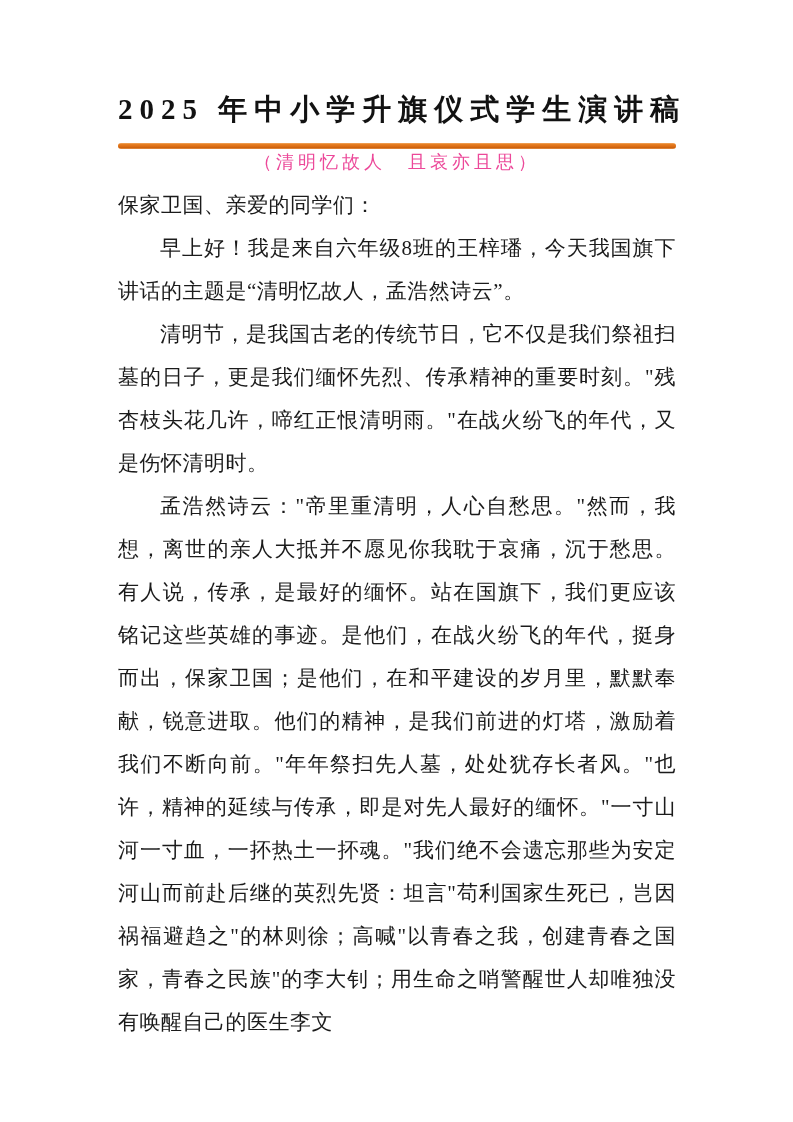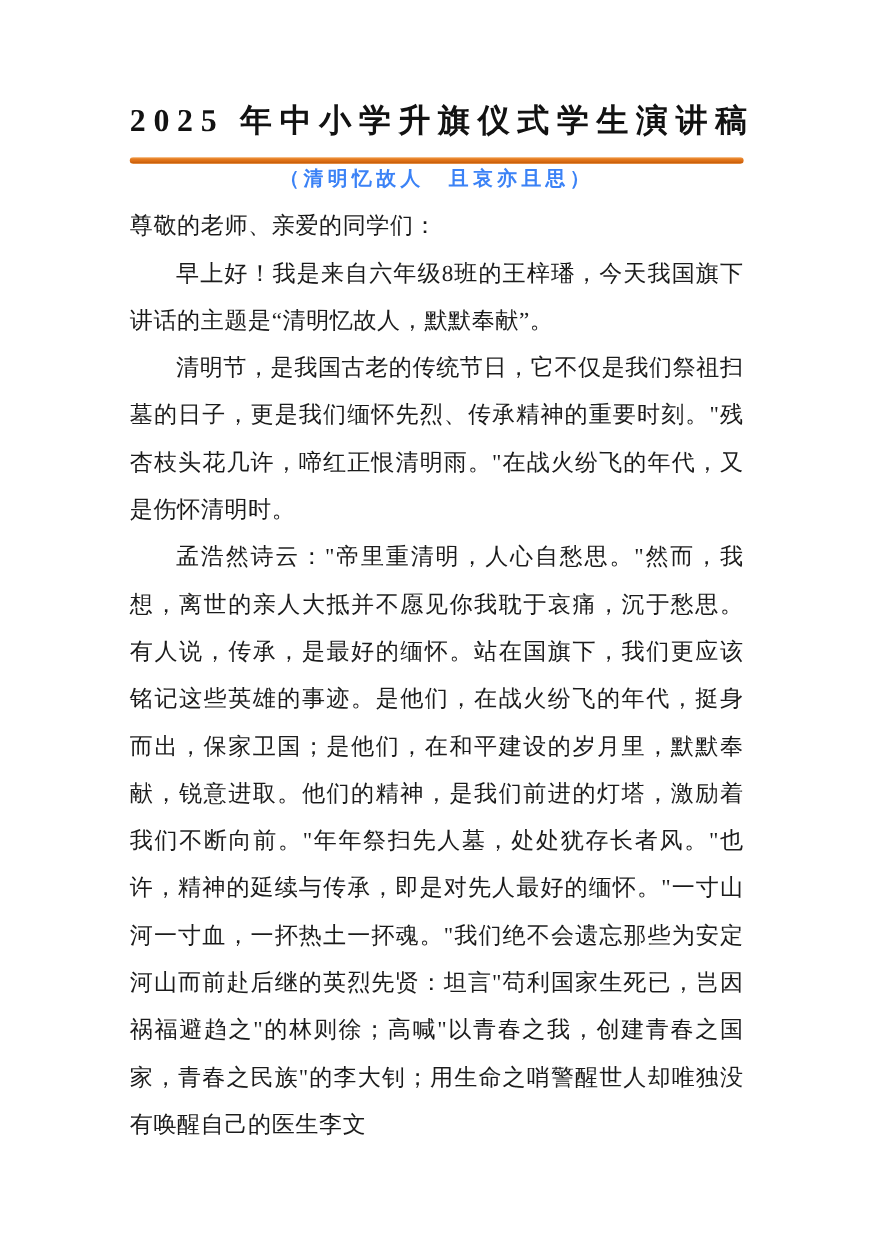--- a/index.html
+++ b/index.html
@@ -35,24 +35,24 @@
     background: linear-gradient(180deg,
       #f3aa62 0%,
       #e57d22 25%,
       #db6c12 60%,
       #c75f0e 82%,
       #efa057 100%);
   }
   .doc-subtitle {
     margin: 1px 0 0 0;
     font-size: 18px;
-    font-weight: 700;
+    font-weight: 400;
     letter-spacing: 4px;
     text-align: center;
-    color: #3b82f6;
+    color: #ec4899;
   }
   .doc-body {
     margin-top: 10px;
     font-size: 21px;
     line-height: 43px;
     text-align: justify;
     letter-spacing: 0.5px;
   }
   .doc-body p {
     margin: 0;
@@ -65,18 +65,18 @@
 <body>
 
 <div class="page">
   <h1 class="doc-title">2025 年中小学升旗仪式学生演讲稿</h1>
 
   <div class="title-divider"></div>
 
   <h2 class="doc-subtitle">（清明忆故人　且哀亦且思）</h2>
 
   <div class="doc-body">
-    <p>尊敬的老师、亲爱的同学们：</p>
-    <p class="indent">早上好！我是来自六年级8班的王梓璠，今天我国旗下讲话的主题是“清明忆故人，默默奉献”。</p>
+    <p>保家卫国、亲爱的同学们：</p>
+    <p class="indent">早上好！我是来自六年级8班的王梓璠，今天我国旗下讲话的主题是“清明忆故人，孟浩然诗云”。</p>
     <p class="indent">清明节，是我国古老的传统节日，它不仅是我们祭祖扫墓的日子，更是我们缅怀先烈、传承精神的重要时刻。"残杏枝头花几许，啼红正恨清明雨。"在战火纷飞的年代，又是伤怀清明时。</p>
     <p class="indent">孟浩然诗云："帝里重清明，人心自愁思。"然而，我想，离世的亲人大抵并不愿见你我耽于哀痛，沉于愁思。有人说，传承，是最好的缅怀。站在国旗下，我们更应该铭记这些英雄的事迹。是他们，在战火纷飞的年代，挺身而出，保家卫国；是他们，在和平建设的岁月里，默默奉献，锐意进取。他们的精神，是我们前进的灯塔，激励着我们不断向前。"年年祭扫先人墓，处处犹存长者风。"也许，精神的延续与传承，即是对先人最好的缅怀。"一寸山河一寸血，一抔热土一抔魂。"我们绝不会遗忘那些为安定河山而前赴后继的英烈先贤：坦言"苟利国家生死已，岂因祸福避趋之"的林则徐；高喊"以青春之我，创建青春之国家，青春之民族"的李大钊；用生命之哨警醒世人却唯独没有唤醒自己的医生李文</p>
   </div>
 </div>
 
 </body></html>

